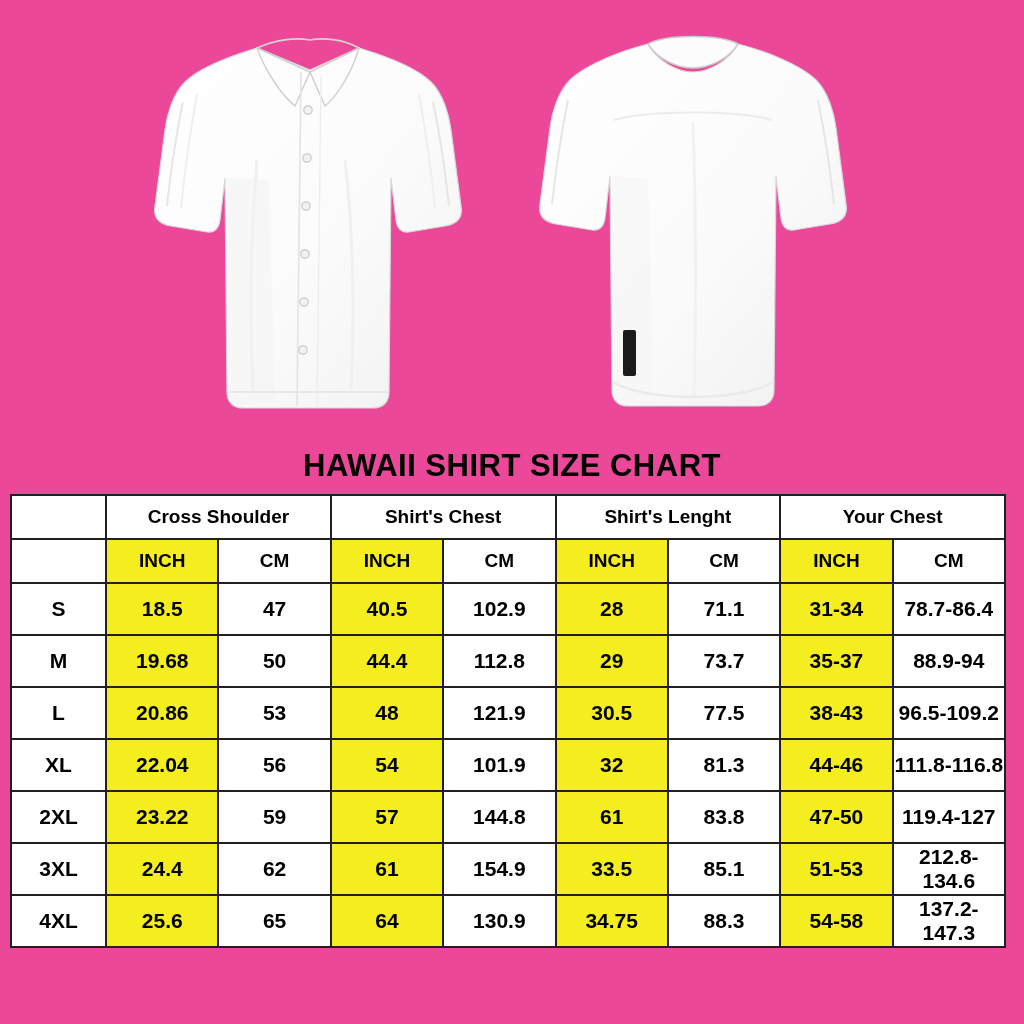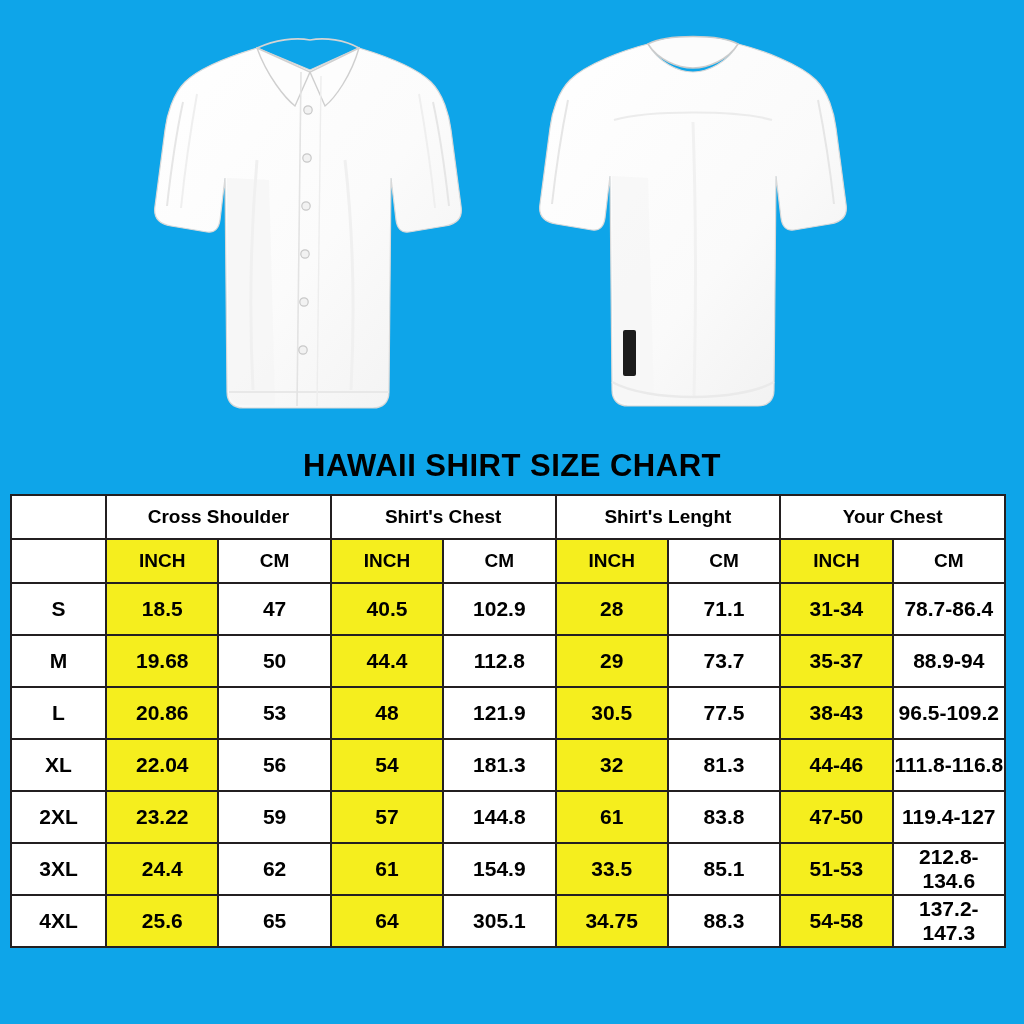--- a/index.html
+++ b/index.html
@@ -11,21 +11,21 @@
     width: 1024px;
     height: 1024px;
     font-family: "Liberation Sans", sans-serif;
     color: #000000;
     overflow: hidden;
   }
   .page {
     position: relative;
     width: 1024px;
     height: 1024px;
-    background: #0ea5e9;
+    background: #ec4899;
   }
 
   
   .shirts {
     position: relative;
     height: 440px;
     width: 100%;
   }
   .shirt-wrap {
     position: absolute;
@@ -234,21 +234,21 @@
           <td class="hl">30.5</td>
           <td>77.5</td>
           <td class="hl">38-43</td>
           <td class="small-val">96.5-109.2</td>
         </tr>
         <tr class="data-row">
           <td class="size-cell">XL</td>
           <td class="hl">22.04</td>
           <td>56</td>
           <td class="hl">54</td>
-          <td>181.3</td>
+          <td>101.9</td>
           <td class="hl">32</td>
           <td>81.3</td>
           <td class="hl">44-46</td>
           <td class="small-val">111.8-116.8</td>
         </tr>
         <tr class="data-row">
           <td class="size-cell">2XL</td>
           <td class="hl">23.22</td>
           <td>59</td>
           <td class="hl">57</td>
@@ -267,21 +267,21 @@
           <td class="hl">33.5</td>
           <td>85.1</td>
           <td class="hl">51-53</td>
           <td class="small-val">212.8-134.6</td>
         </tr>
         <tr class="data-row">
           <td class="size-cell">4XL</td>
           <td class="hl">25.6</td>
           <td>65</td>
           <td class="hl">64</td>
-          <td>305.1</td>
+          <td>130.9</td>
           <td class="hl">34.75</td>
           <td>88.3</td>
           <td class="hl">54-58</td>
           <td class="small-val">137.2-147.3</td>
         </tr>
       </tbody>
     </table>
   </div>
 
 </div>

